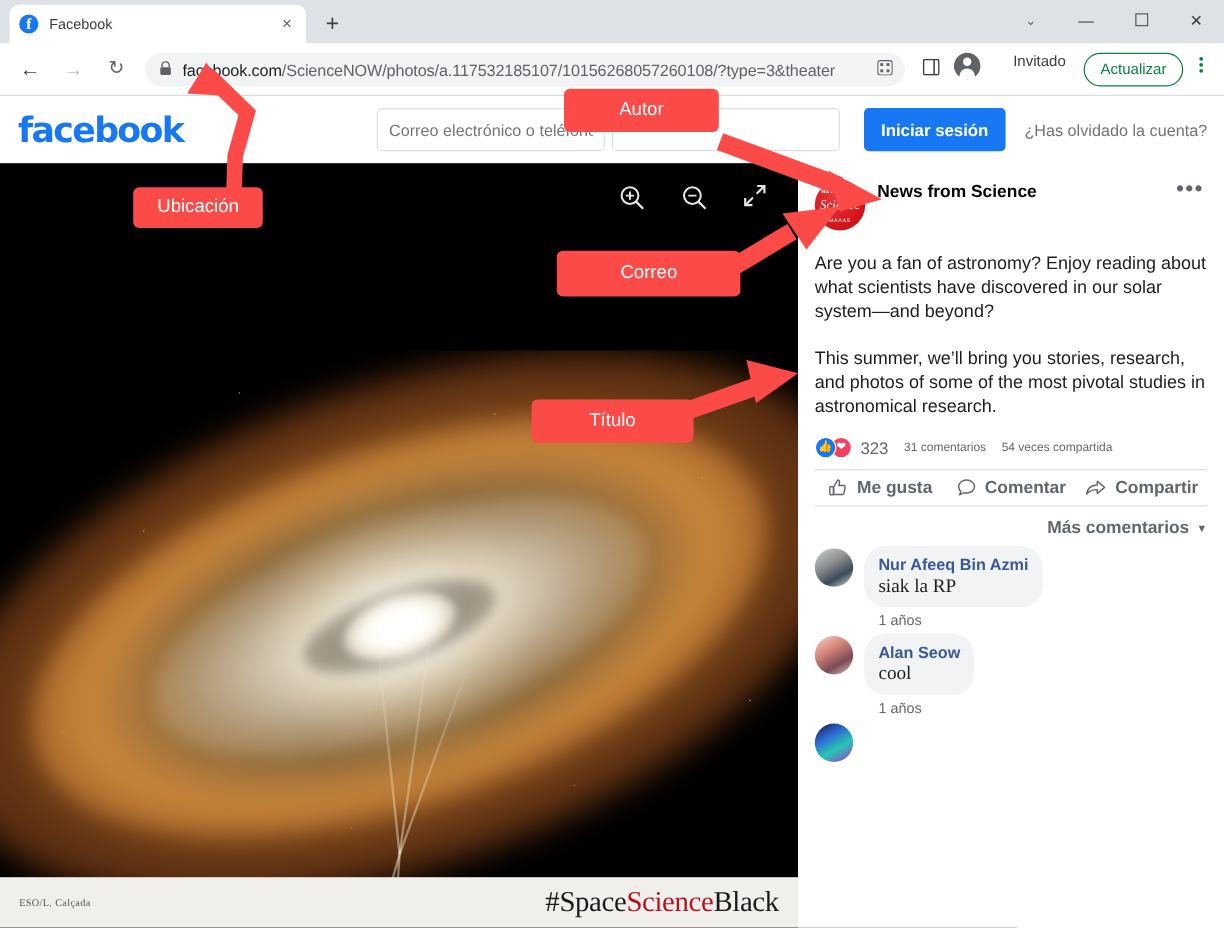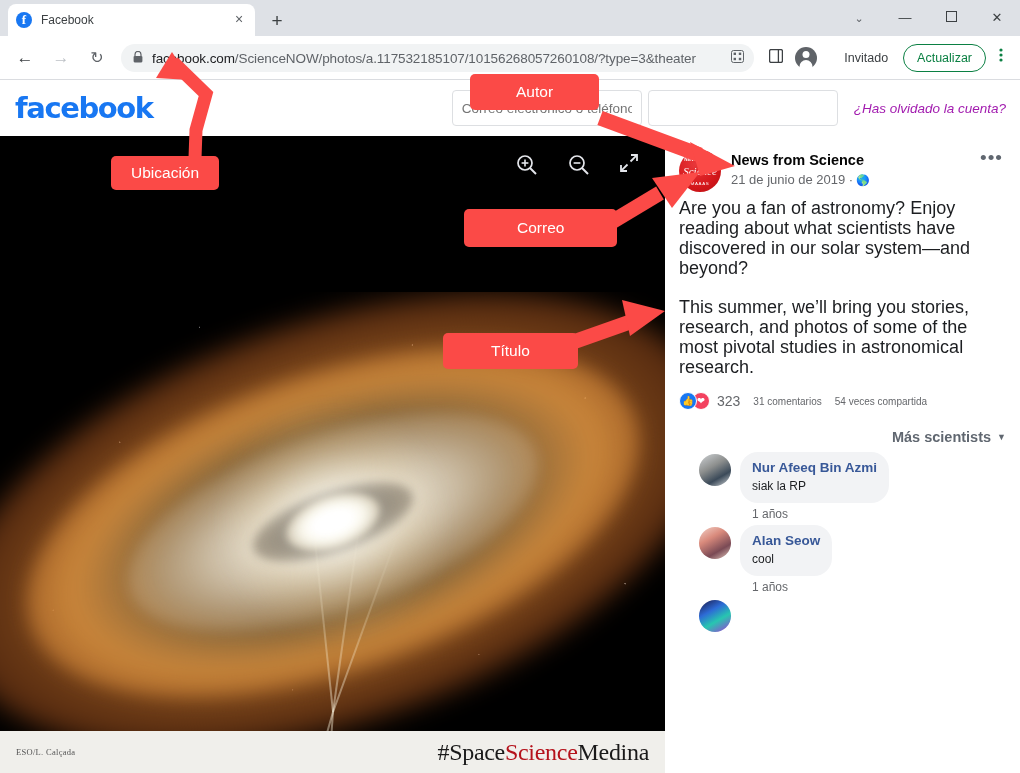--- a/index.html
+++ b/index.html
@@ -68,21 +68,21 @@
   }
   .lock { font-size: 11px; color: #5f6368; margin-right: 9px; }
   .url { font-size: 13.5px; color: #202124; white-space: nowrap;
          overflow: hidden; flex: 1; letter-spacing: -0.1px; }
   .url .dom { color: #202124; }
   .url .rest { color: #5f6368; }
   .omni-icon { font-size: 13px; color: #5f6368; margin-left: 6px; }
   .tb-icon { width: 28px; height: 28px; text-align: center; line-height: 28px;
              font-size: 14px; color: #3c4043; margin-right: 2px; }
   .profile-chip {
-    height: 28px; border-radius: 14px; display: flex; align-items: center;
+    height: 28px; border-radius: 14px; display: flex; align-items: flex-start;
     padding: 0 11px 0 3px; margin-right: 4px; gap: 20px;
   }
   .profile-av {
     width: 22px; height: 22px; border-radius: 50%; background: #5f6368;
     margin-right: 7px; position: relative;
   }
   .profile-av::before { content:""; position:absolute; left:50%; top:4px;
     transform:translateX(-50%); width:7px; height:7px; border-radius:50%; background:#fff;}
   .profile-av::after { content:""; position:absolute; left:50%; top:12.5px;
     transform:translateX(-50%); width:13px; height:9px; border-radius:7px 7px 0 0; background:#fff;}
@@ -111,21 +111,21 @@
     width: 190px; height: 36px; border: 1px solid #dddfe2; border-radius: 4px;
     background: #fff; font-size: 13.5px; color: #8d949e;
     padding: 0 9px; outline: none; font-family: "Liberation Sans", sans-serif;
   }
   .fb-input + .fb-input { margin-left: 6px; }
   .fb-signin {
     height: 36px; background: #1877f2; color: #fff; border: 0; border-radius: 4px;
     font-size: 14px; font-weight: bold; padding: 0 14px; margin-left: 20px;
     font-family: "Liberation Sans", sans-serif;
   }
-  .fb-forgot { font-size: 13.5px; color: #a21caf; margin-left: 16px; font-style: italic; }
+  .fb-forgot { font-size: 13.5px; color: #737373; margin-left: 16px; }
 
   
   .theater {
     position: absolute; left: 0; top: 136px; width: 665px; height: 637px;
     background: #000; overflow: hidden;
   }
   .photo-tools {
     position: absolute; right: 20px; top: 17px; display: flex;
     align-items: center; gap: 26px; z-index: 5;
   }
@@ -256,22 +256,22 @@
     font-style:italic; }
   .av-l3 { position:absolute; bottom:6px; left:0; width:100%; text-align:center;
     font-size:4.4px; letter-spacing:.6px; font-family:"Liberation Sans",sans-serif; }
   .head-text { flex: 1; margin-left: 10px; padding-top: 1px; }
   .page-name { font-size: 14.5px; font-weight: bold; color: #050505; line-height: 19px; }
   .post-meta { font-size: 13px; color: #65676b; line-height: 18px; margin-top: 1px; }
   .globe { font-size: 11px; }
   .more-dots { color: #606770; font-size: 19px; line-height: 12px;
                padding: 2px 3px 0 0; letter-spacing: 1px; }
 
-  .post-body { padding: 6px 14px 0 14px; font-size: 18px; color: #1c1e21;
-               line-height: 20px; }
+  .post-body { padding: 6px 14px 0 14px; font-size: 15px; color: #1c1e21;
+               line-height: 20px; margin-top: 12px; }
   .post-body p { margin-bottom: 19px; }
   .post-body p:last-child { margin-bottom: 0; }
   .post-body b { font-weight: bold; }
   .post-body a { color: #385898; text-decoration: none; }
 
   .engage { margin: 15px 14px 0 14px; }
   .reactions { display: flex; align-items: center; padding-bottom: 9px; }
   .rx { width: 18px; height: 18px; border-radius: 50%; border: 1.6px solid #fff;
         display: inline-block; position: relative; }
   .rx.like { background: #1877f2; z-index: 2; }
@@ -283,32 +283,32 @@
   .actions { display: flex; border-top: 1px solid #dadde1; border-bottom: 1px solid #dadde1;
              padding: 6px 0; }
   .act { flex: 1; display: flex; align-items: center; justify-content: center;
          gap: 7px; font-size: 14.5px; font-weight: bold; color: #606770; }
   .act svg { display: block; }
   .sortbar { display: flex; justify-content: flex-end; align-items: center;
              padding: 10px 0 4px 0; }
   .sort-label { font-size: 14.5px; font-weight: bold; color: #606770; }
   .sort-caret { margin-left: 6px; color: #606770; font-size: 9px; }
 
-  .comments { padding: 3px 14px 0 14px; margin-left: 20px; }
+  .comments { padding: 3px 14px 0 14px; }
   .comment { display: flex; margin-bottom: 4px; }
   .c-avatar { width: 32px; height: 32px; border-radius: 50%; flex: 0 0 32px;
               margin-right: 9px; margin-top: 2px; }
   .c-av-0 { background: linear-gradient(150deg,#cfd3d6 0%,#8d8f8e 40%,#3b4a59 70%,#d9dcdd 100%); }
   .c-av-1 { background: linear-gradient(150deg,#f3d3c9 0%,#d98a7c 35%,#7a4a55 70%,#e8cfc2 100%); }
   .c-av-2 { background: linear-gradient(150deg,#1a1440 0%,#2d6bd6 35%,#27c6b0 62%,#a338d8 100%); }
   .c-right { flex: 1; min-width: 0; }
   .c-bubble { background: #f2f3f5; border-radius: 18px; padding: 7px 12px 8px 12px;
               display: inline-block; max-width: 100%; }
   .c-name { font-size: 13.5px; font-weight: bold; color: #385898; line-height: 18px; }
-  .c-text { font-size: 12px; color: #1c1e21; line-height: 18px; }
+  .c-text { font-size: 16px; color: #1c1e21; line-height: 18px; font-family: Liberation Serif, serif; }
   .c-time { font-size: 12px; color: #65676b; padding: 4px 0 0 12px; }
 
   
   .anno { position: absolute; z-index: 40; }
   .anno-box {
     background: #fb4a47; color: #fff; border-radius: 5px;
     font-size: 15.5px; text-align: center; white-space: nowrap;
     padding: 7px 20px; line-height: 20px;
   }
   .anno-svg { position: absolute; z-index: 39; pointer-events: none; }
@@ -378,20 +378,21 @@
         </svg>
     </div>
   </div>
   <div class="toolbar-sep"></div>
 
   <div class="fb-bar">
     <div class="fb-logo">facebook</div>
     <div class="fb-login">
       <input class="fb-input" placeholder="Correo electrónico o teléfono" style="">
       <input class="fb-input" type="password" placeholder="" style="">
+      <button class="fb-signin">Iniciar sesión</button>
       <span class="fb-forgot">¿Has olvidado la cuenta?</span>
     </div>
   </div>
 
   <div class="theater">
 
     <div class="photo-tools">
       <div class="ptool">
         <svg width="24" height="24" viewBox="0 0 24 24">
             <circle cx="10" cy="10" r="7" fill="none" stroke="#e4e6eb" stroke-width="1.7"></circle>
@@ -427,35 +428,34 @@
       <div class="star-core"></div>
       <div class="ray" style="transform:rotate(8deg)"></div>
       <div class="ray" style="transform:rotate(20deg)"></div>
       <div class="ray" style="transform:rotate(-6deg)"></div>
       <div class="ray" style="transform:rotate(184deg)"></div>
       <div class="ray" style="transform:rotate(196deg)"></div>
     </div>
 
     <div class="photo-caption">
       <span class="credit">ESO/L. Calçada</span>
-      <span class="hashtag"><span>#</span><span>Space</span><span class="sci">Science</span><span>Medina</span></span>
+      <span class="hashtag"><span>#</span><span>Space</span><span class="sci">Science</span><span>Black</span></span>
     </div>
   </div>
 
   <div class="panel">
 
     <div class="post-head">
       <div class="avatar-page">
         <div class="av-l1">NEWS FROM</div>
         <div class="av-l2">Science</div>
         <div class="av-l3">MAAAS</div>
       </div>
       <div class="head-text">
         <div class="page-name">News from Science</div>
-        <div class="post-meta"><span>21 de junio de 2019</span> <span>·</span> <span class="globe">🌎</span></div>
       </div>
       <div class="more-dots">•••</div>
     </div>
 
     <div class="post-body">
       <p>Are you a fan of astronomy? Enjoy reading about what scientists have discovered in our solar system—and beyond?</p>
       <p>This summer, we’ll bring you stories, research, and photos of some of the most pivotal studies in astronomical research.</p>
     </div>
 
     <div class="engage">
@@ -463,22 +463,49 @@
         <span class="rx like">
             <span>👍</span>
           </span>
         <span class="rx love">
             <span>❤</span>
           </span>
         <span class="rx-count">323</span>
         <span class="rx-meta">31 comentarios</span>
         <span class="rx-meta">54 veces compartida</span>
       </div>
+      <div class="actions">
+        <div class="act">
+          <span>
+            <svg width="17" height="17" viewBox="0 0 18 18">
+                <path d="M5 8.2 8.6 2c1 0 1.7.8 1.5 1.8L9.7 7h4.2c.9 0 1.5.8 1.3 1.6l-1.2 5.2c-.2.7-.8 1.2-1.5 1.2H5z" fill="none" stroke="#606770" stroke-width="1.3"></path>
+                <rect x="1.6" y="8.1" width="3.2" height="7" rx="0.6" fill="none" stroke="#606770" stroke-width="1.3"></rect>
+              </svg>
+          </span>
+          <span>Me gusta</span>
+        </div>
+        <div class="act">
+          <span>
+            <svg width="17" height="17" viewBox="0 0 18 18">
+                <path d="M9 2.2c4 0 7 2.5 7 5.7s-3 5.7-7 5.7c-.8 0-1.6-.1-2.3-.3L3 15l.9-2.6C2.7 11.3 2 9.8 2 7.9c0-3.2 3-5.7 7-5.7z" fill="none" stroke="#606770" stroke-width="1.3"></path>
+              </svg>
+          </span>
+          <span>Comentar</span>
+        </div>
+        <div class="act">
+          <span>
+            <svg width="18" height="17" viewBox="0 0 19 18">
+                <path d="M1.6 14.4C2.4 9.2 5.8 6.8 11 6.6V3.2L17.4 8.6 11 14v-3.4c-4 0-6.9.9-9.4 3.8z" fill="none" stroke="#606770" stroke-width="1.3" stroke-linejoin="round"></path>
+              </svg>
+          </span>
+          <span>Compartir</span>
+        </div>
+      </div>
       <div class="sortbar">
-        <span class="sort-label">Más scientists</span>
+        <span class="sort-label">Más comentarios</span>
         <span class="sort-caret">▼</span>
       </div>
     </div>
 
     <div class="comments">
       <div class="comment">
         <div class="c-avatar c-av-0"></div>
         <div class="c-right">
           <div class="c-bubble">
             <div class="c-name">Nur Afeeq Bin Azmi</div>

